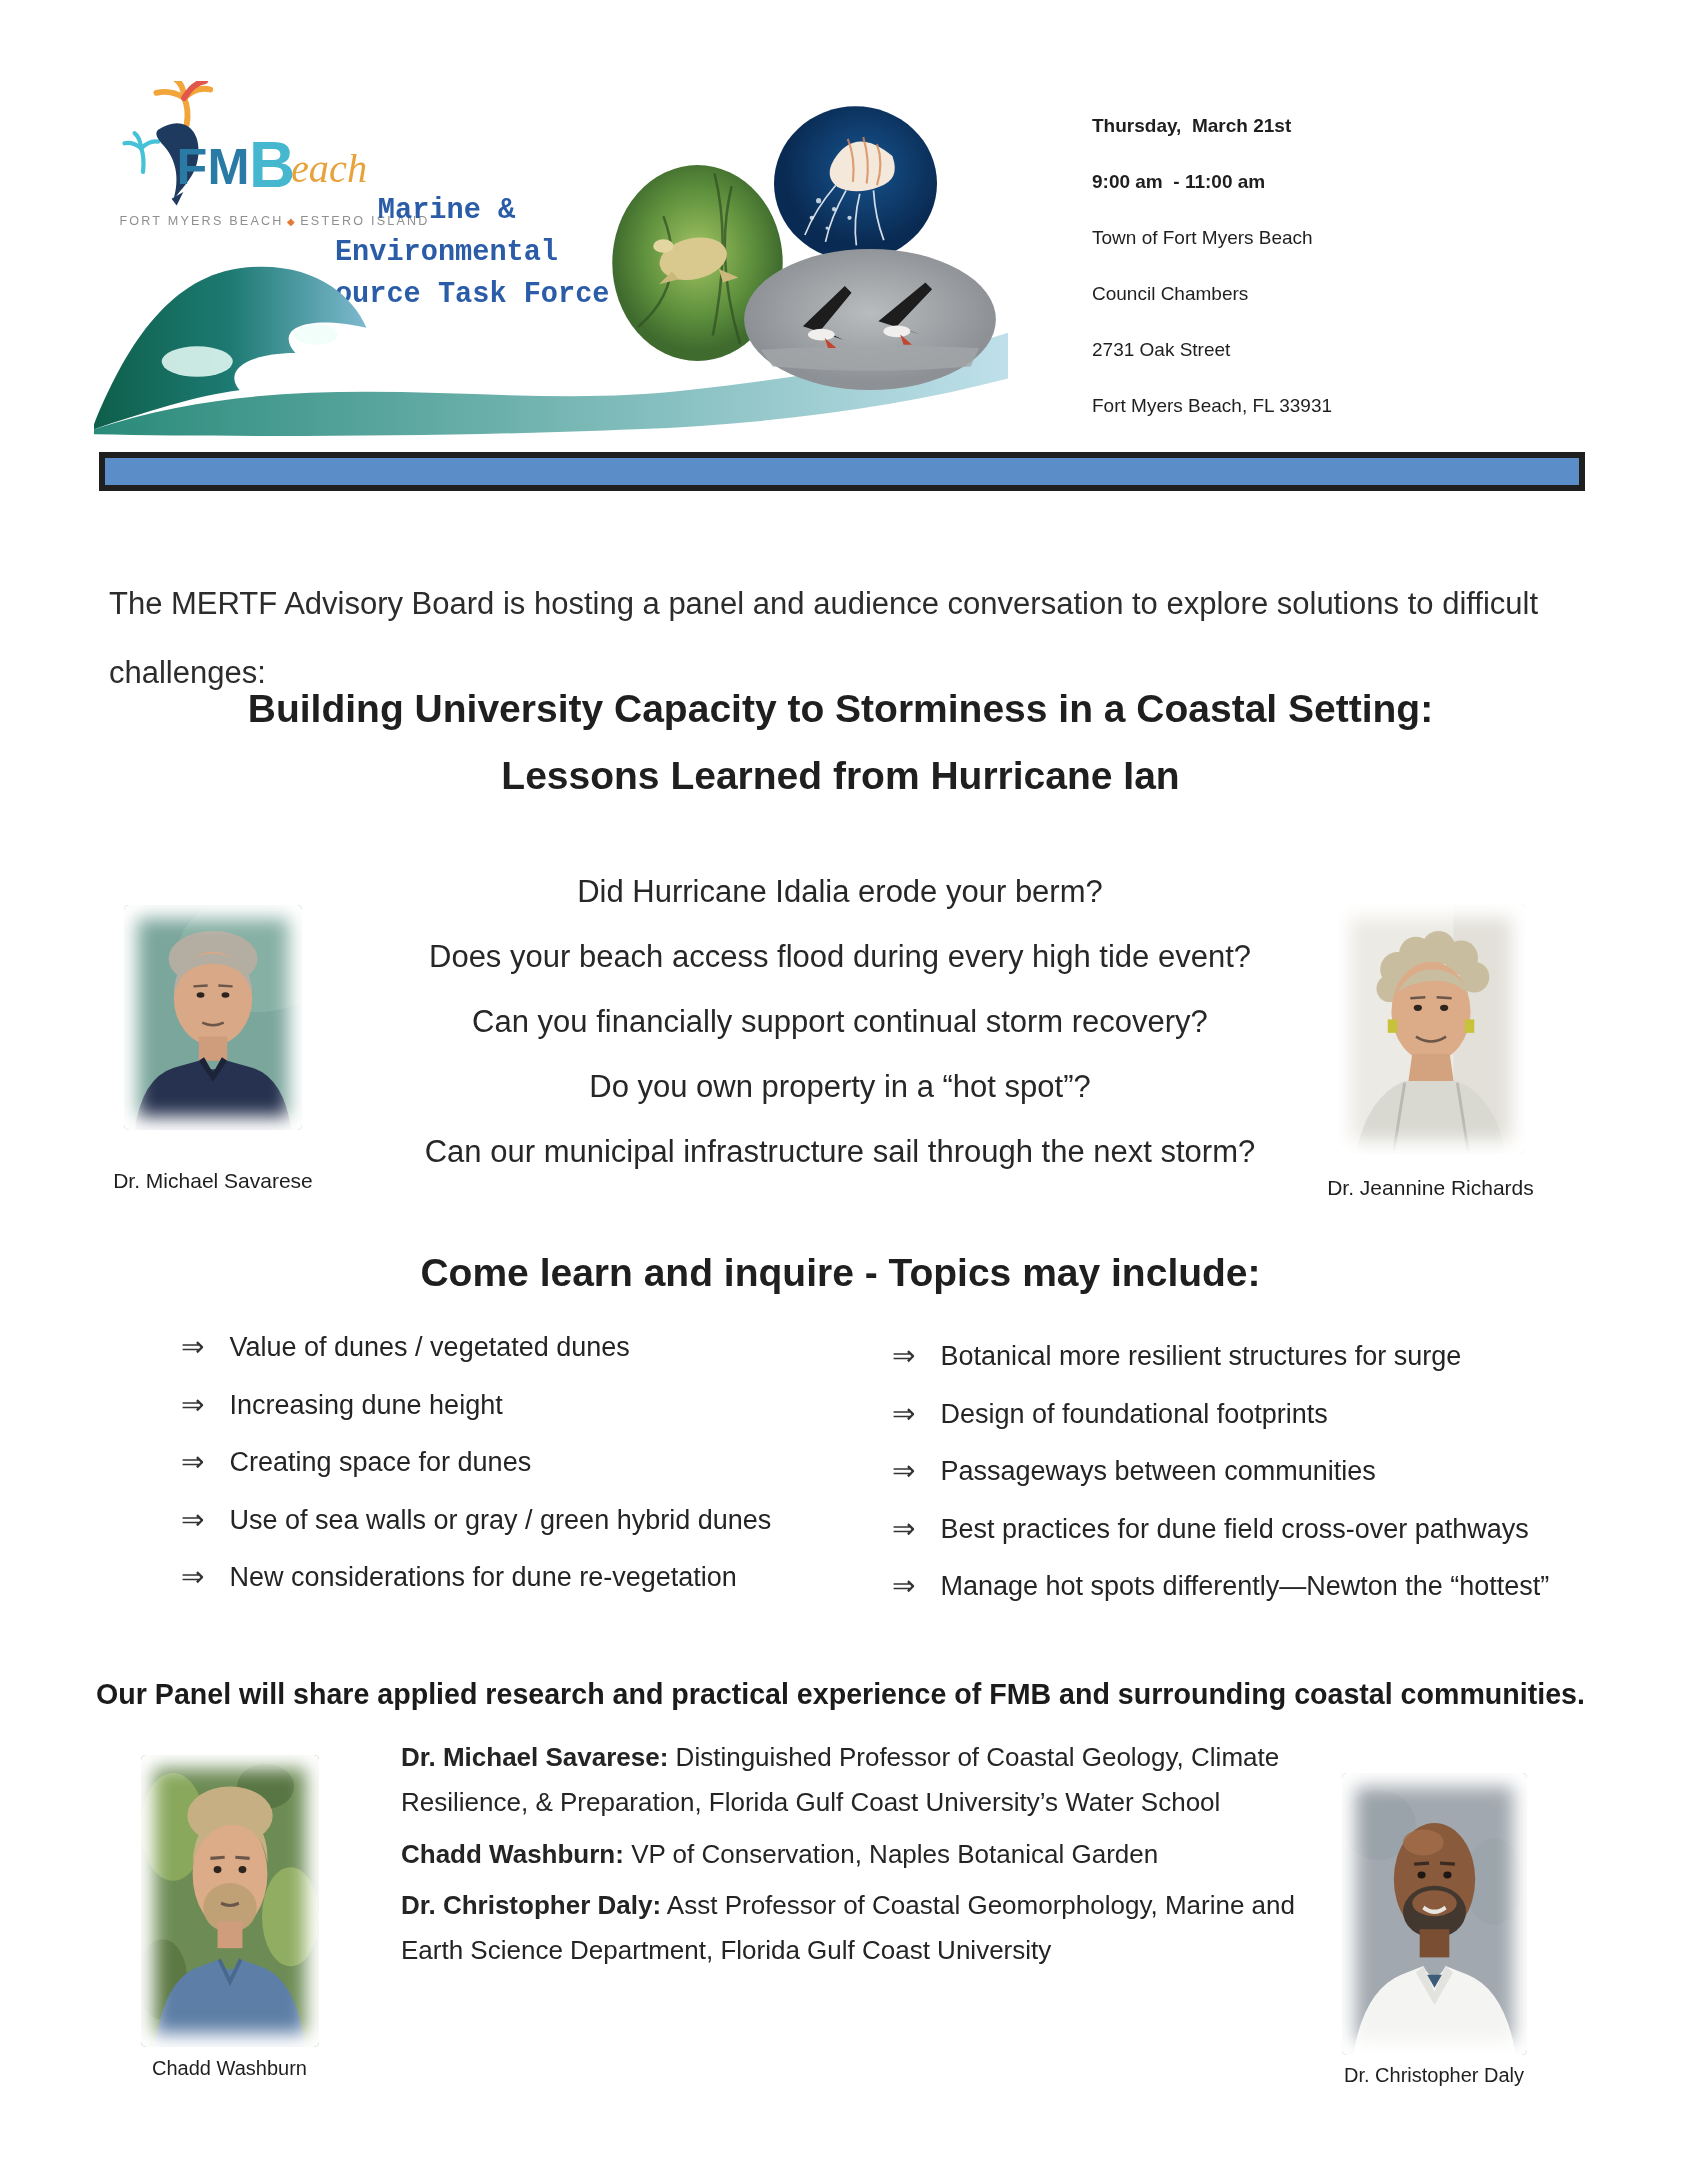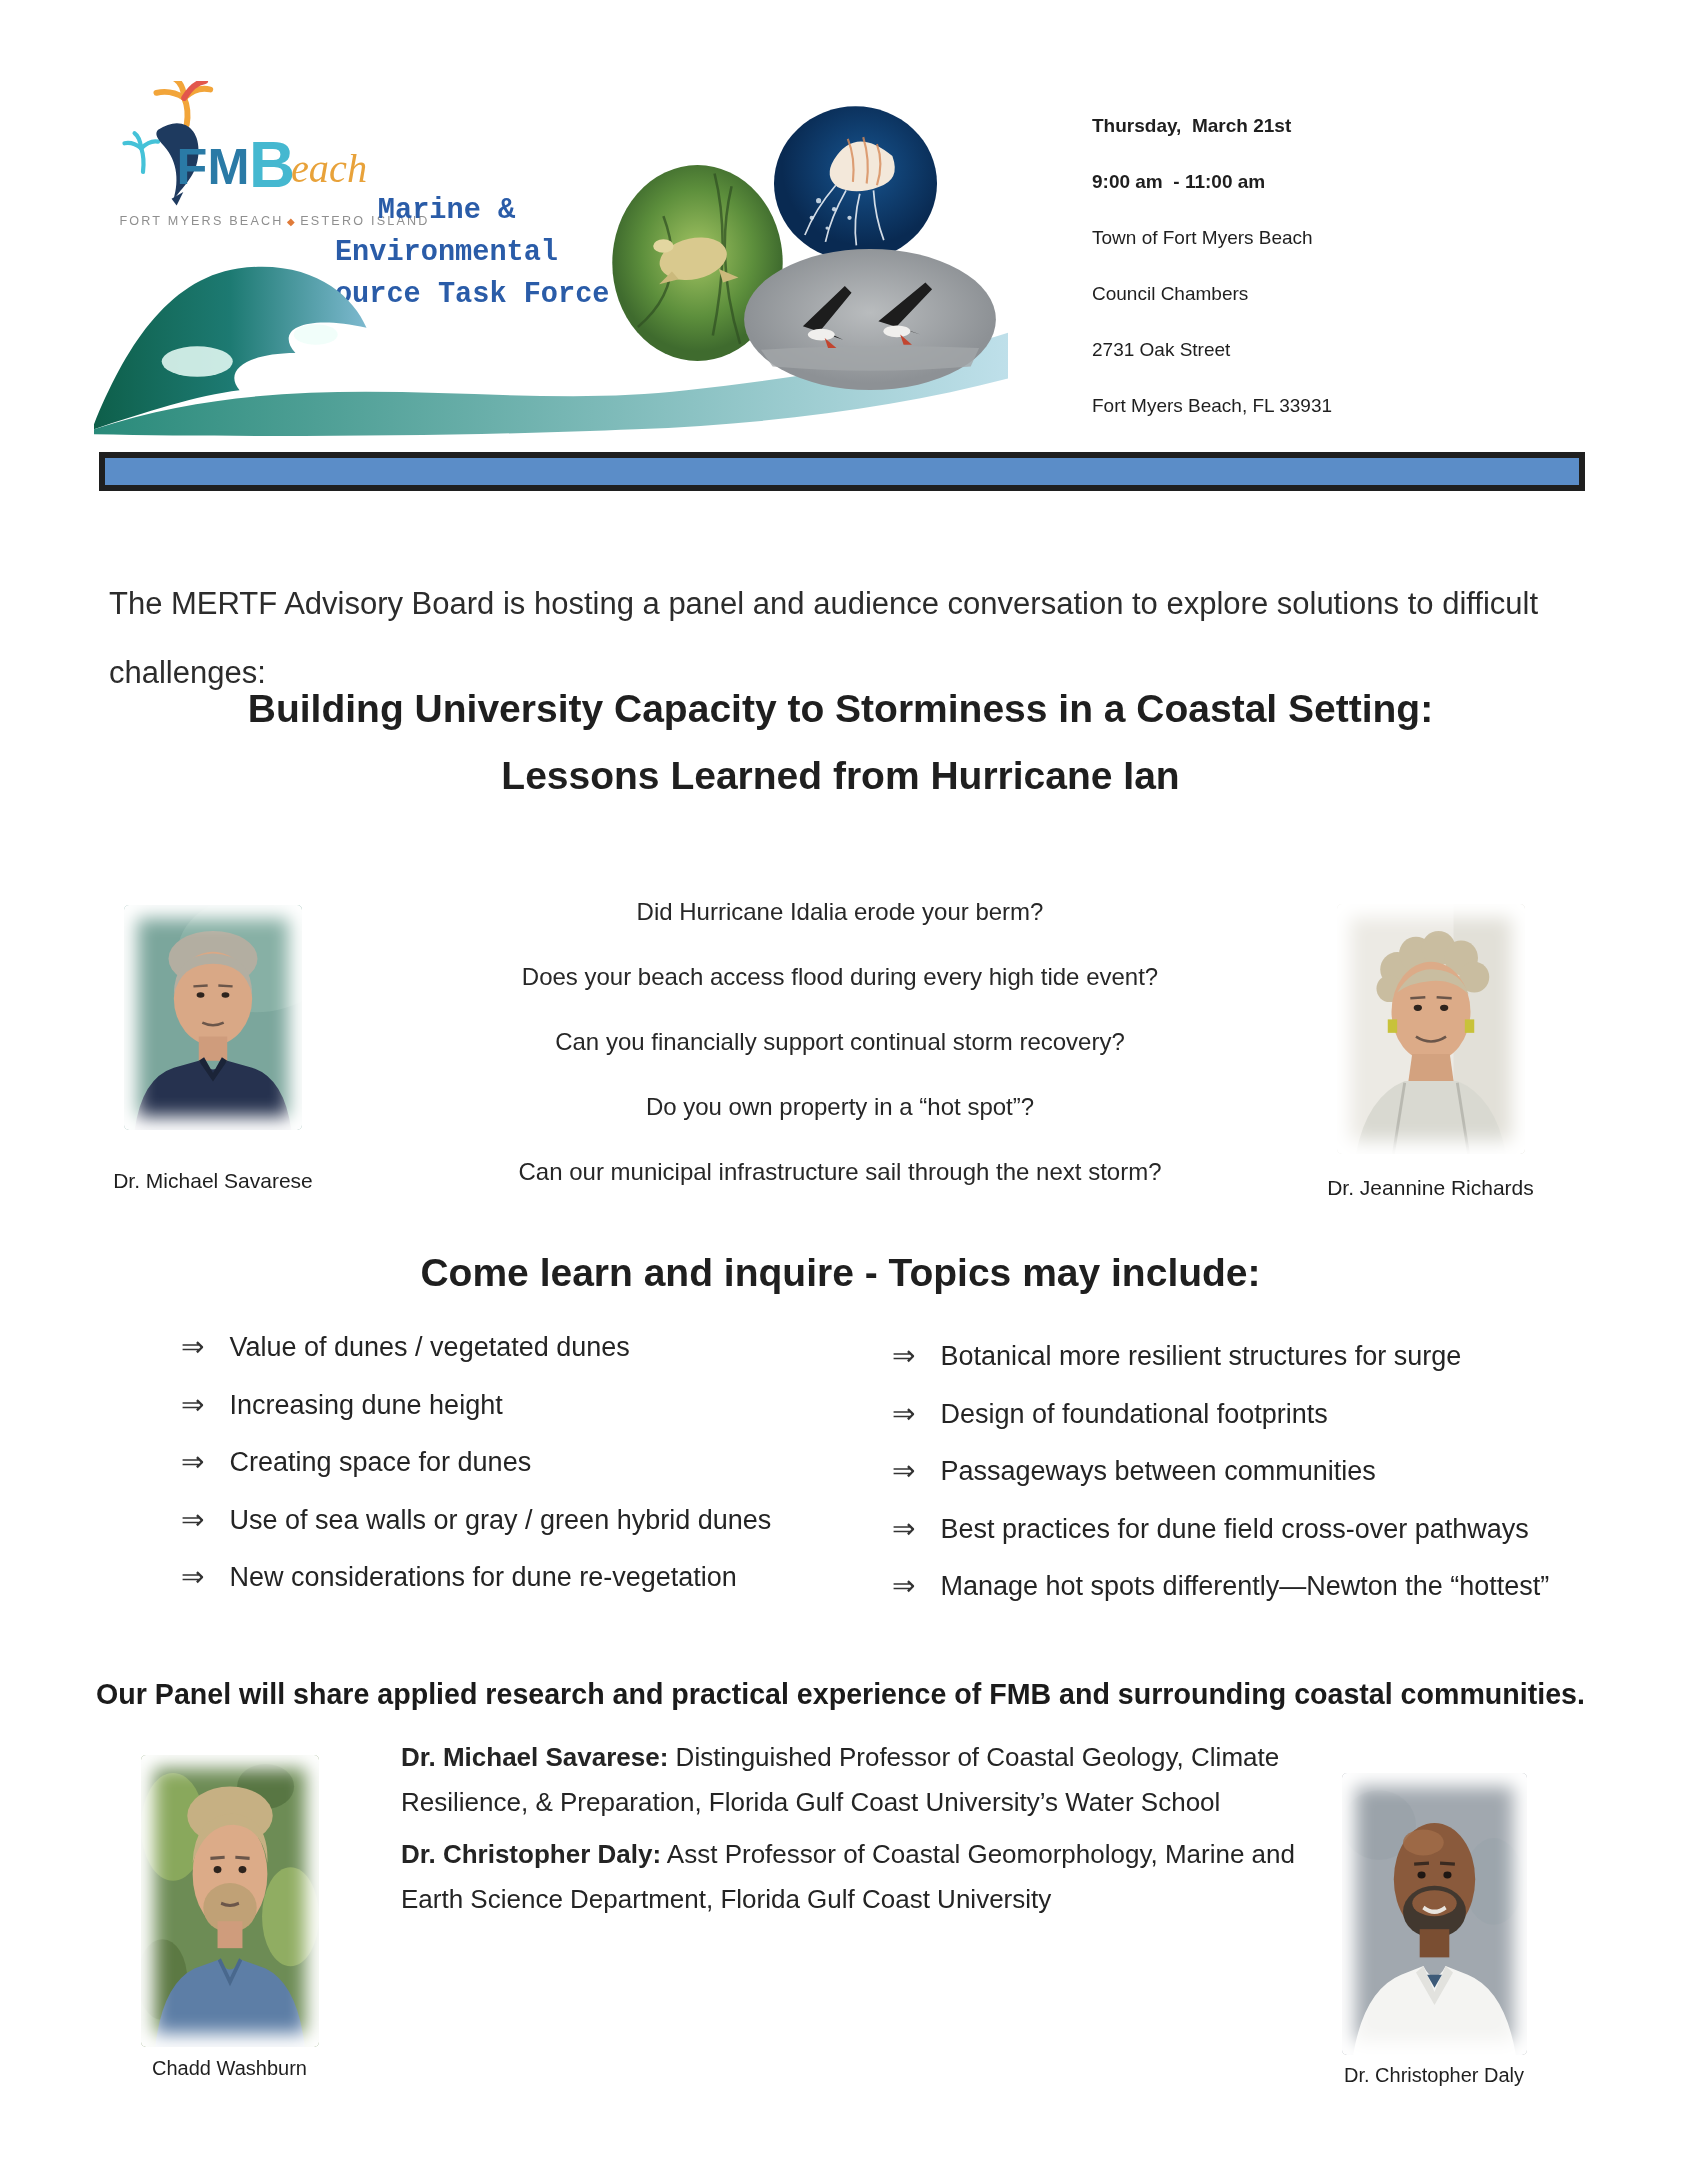--- a/index.html
+++ b/index.html
@@ -44,21 +44,21 @@
   .photo-washburn{left:141px;top:1755px;width:178px;height:292px;}
   .photo-daly{left:1342px;top:1773px;width:185px;height:282px;}
 
   .caption{position:absolute;text-align:center;color:#1f1f1f;}
   .caption-savarese{left:99px;top:1169px;width:228px;font-size:21px;}
   .caption-richards{left:1318px;top:1176px;width:225px;font-size:21px;}
   .caption-washburn{left:107px;top:2057px;width:245px;font-size:20px;}
   .caption-daly{left:1315px;top:2064px;width:238px;font-size:20px;}
 
   
-  .questions{position:absolute;left:336px;top:896px;width:1008px;text-align:center;font-size:24px;color:#272727;}
+  .questions{position:absolute;left:336px;top:876px;width:1008px;text-align:center;font-size:31px;color:#272727;}
   .questions .q{line-height:32px;margin-bottom:33px;}
 
   
   .topics-heading{position:absolute;left:0;top:1251px;width:1681px;text-align:center;font-weight:bold;font-size:39px;color:#1f1f1f;}
   .topics{position:absolute;}
   .topics-left{left:181px;top:1333px;width:689px;}
   .topics-right{left:892px;top:1342px;width:747px;}
   .topic{display:flex;align-items:baseline;margin-bottom:29px;font-size:27px;line-height:28.6px;color:#242424;}
   .topic .arrow{flex:0 0 auto;font-size:28px;margin-right:25px;color:#333333;}
 
@@ -335,20 +335,21 @@
     <div class="topic">
         <span class="arrow">⇒</span>
         <span>Manage hot spots differently—Newton the “hottest”</span>
       </div>
   </div>
 
   <div class="panel-intro">Our Panel will share applied research and practical experience of FMB and surrounding coastal communities.</div>
 
   <div class="bios">
     <p class="bio"><strong>Dr. Michael Savarese:</strong><span> Distinguished Professor of Coastal Geology, Climate Resilience, &amp; Preparation, Florida Gulf Coast University’s Water School</span></p>
+    <p class="bio"><strong>Chadd Washburn:</strong><span> VP of Conservation, Naples Botanical Garden</span></p>
     <p class="bio"><strong>Dr. Christopher Daly:</strong><span> Asst Professor of Coastal Geomorphology, Marine and Earth Science Department, Florida Gulf Coast University</span></p>
   </div>
 
   <div class="photo photo-washburn">
     <svg viewBox="0 0 100 130" preserveAspectRatio="none">
       <rect width="100" height="130" fill="#6d8c55"></rect>
       <ellipse cx="18" cy="32" rx="18" ry="24" fill="#96b35f" opacity="0.7"></ellipse>
       <ellipse cx="84" cy="72" rx="16" ry="22" fill="#a9c36a" opacity="0.6"></ellipse>
       <ellipse cx="70" cy="14" rx="16" ry="10" fill="#52703f" opacity="0.8"></ellipse>
       <ellipse cx="12" cy="100" rx="14" ry="18" fill="#57743f" opacity="0.8"></ellipse>

